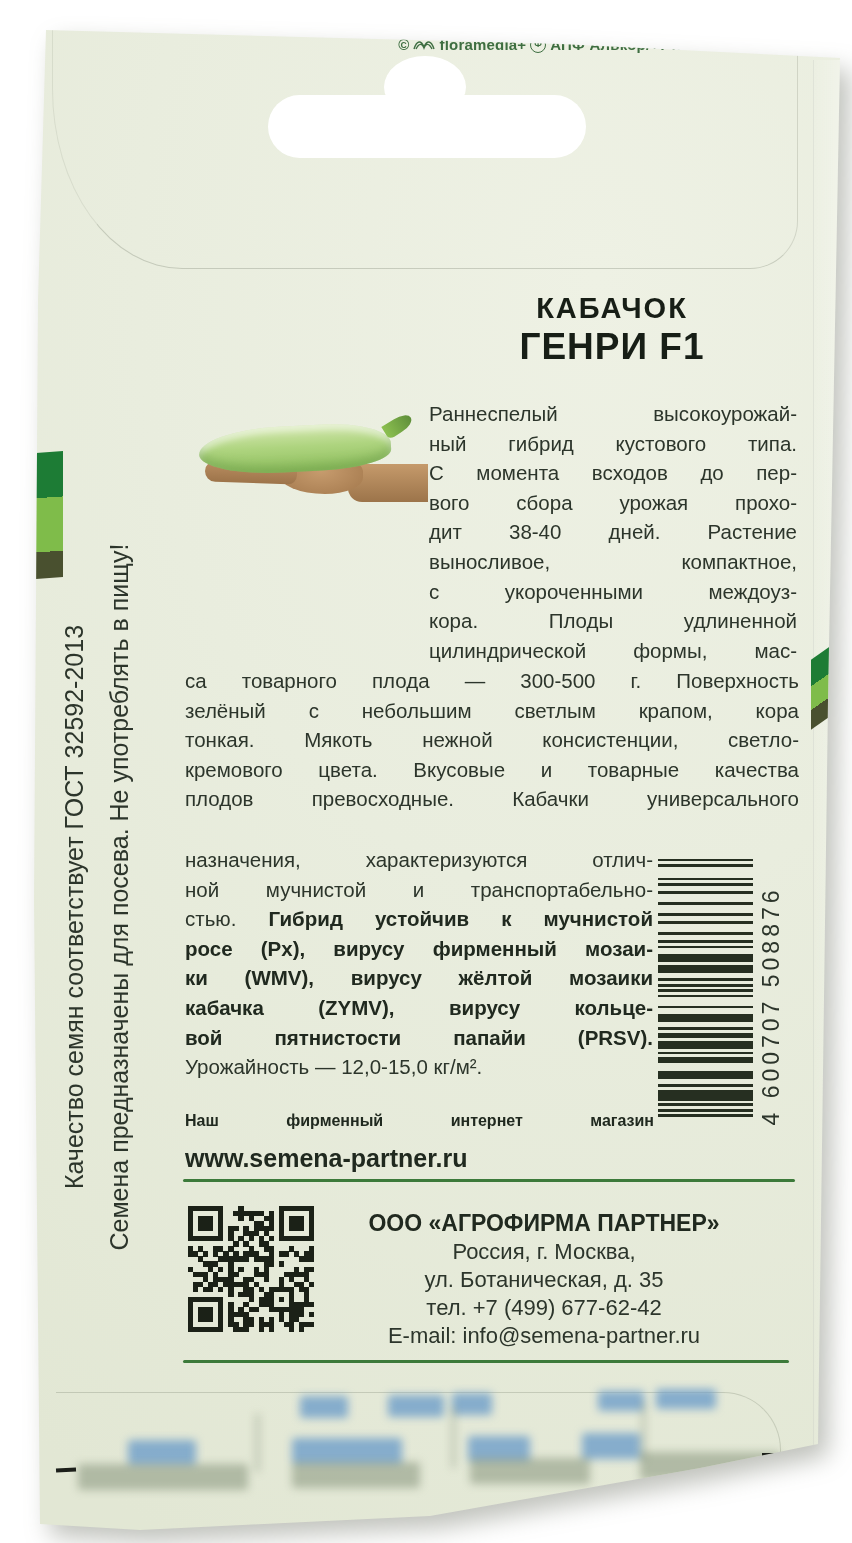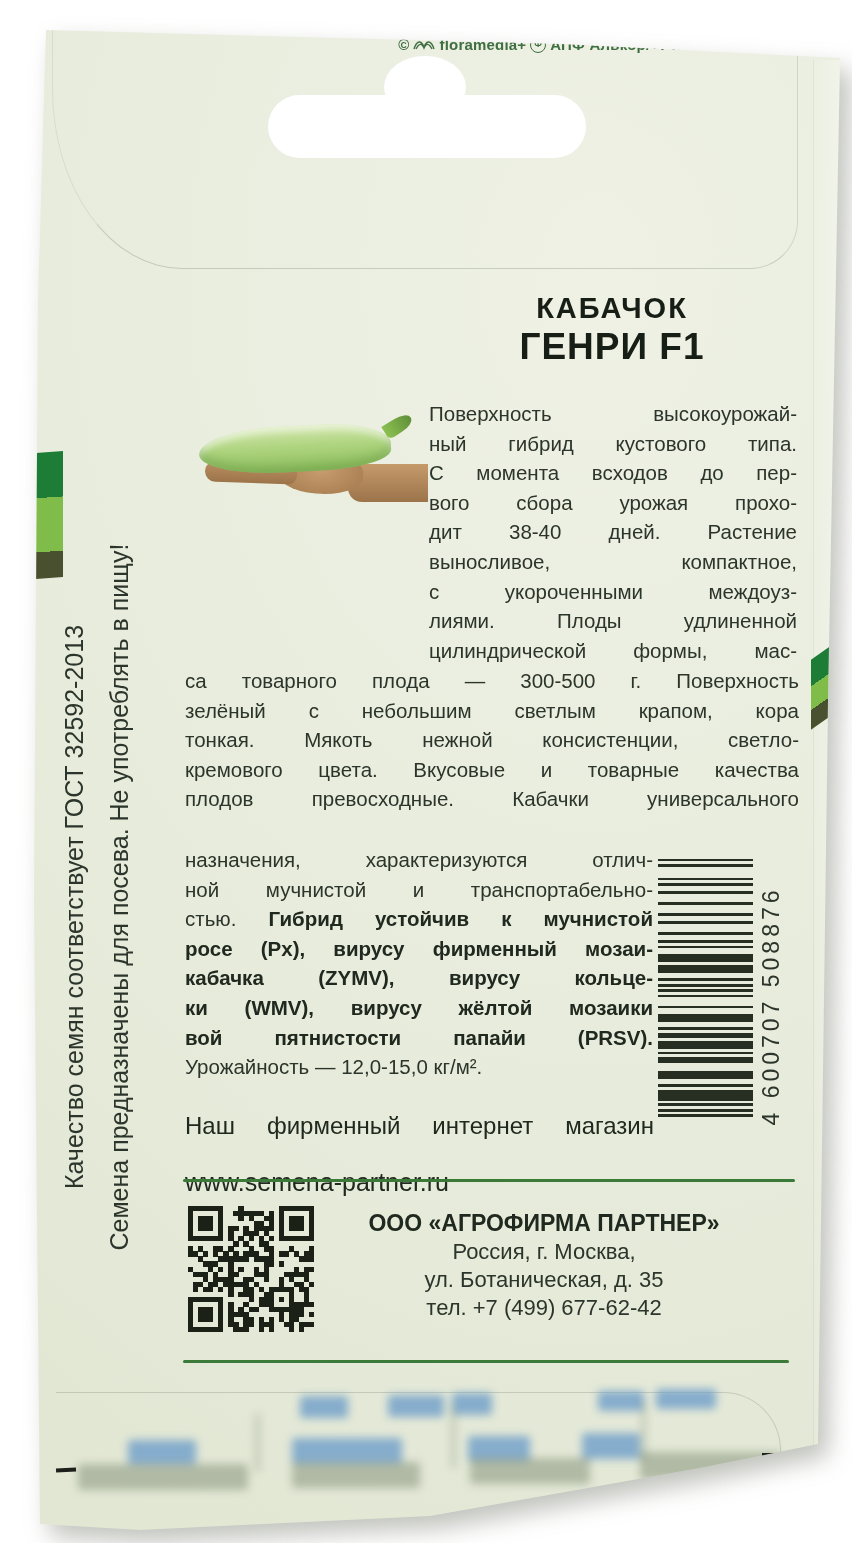--- a/index.html
+++ b/index.html
@@ -35,23 +35,23 @@
     font-size:29px;font-weight:bold;letter-spacing:2px;color:#171e16;}
   .title-var{position:absolute;left:428px;top:326px;width:368px;text-align:center;
     font-size:37px;font-weight:bold;letter-spacing:1px;color:#171e16;}
   
   .p1{position:absolute;left:429px;top:399px;width:368px;}
   .p2{position:absolute;left:185px;top:666px;width:614px;}
   .p3{position:absolute;left:185px;top:845px;width:468px;}
   .body-line{font-size:20.5px;line-height:29.6px;color:#2c352b;}
   .j{text-align:justify;text-align-last:justify;}
   .bold, b{font-weight:bold;color:#20291f;}
-  .shop1{position:absolute;left:185px;top:1112px;width:469px;font-size:24px;font-weight:normal;
+  .shop1{position:absolute;left:185px;top:1112px;width:469px;font-size:16px;font-weight:bold;
     color:#20291f;text-align:justify;text-align-last:justify;}
-  .shop2{position:absolute;left:185px;top:1144px;width:469px;font-size:25px;font-weight:normal;color:#20291f;margin-top:24px;}
+  .shop2{position:absolute;left:185px;top:1144px;width:469px;font-size:25px;font-weight:bold;color:#20291f;}
   
   .rule{position:absolute;height:3px;background:#3c7a3a;border-radius:2px;}
   #rule1{left:183px;top:1179px;width:612px;}
   #rule2{left:183px;top:1360px;width:606px;}
   
   #qr{position:absolute;left:188px;top:1206px;width:126px;height:126px;}
   .qm{position:absolute;background:#1b2117;}
   
   .company{position:absolute;left:361px;top:1209px;width:366px;text-align:center;color:#2c352b;}
   .company .name{font-size:23px;font-weight:bold;line-height:29px;color:#20291f;}
@@ -126,46 +126,46 @@
 
       <div class="photo">
         <div class="arm"></div>
         <div class="palm"></div>
         <div class="fingers"></div>
         <div class="zucchini"></div>
         <div class="stem"></div>
       </div>
 
       <div class="p1">
-        <div class="body-line j">Поверхность высокоурожай-</div>
+        <div class="body-line j">Раннеспелый высокоурожай-</div>
         <div class="body-line j">ный гибрид кустового типа.</div>
         <div class="body-line j">С момента всходов до пер-</div>
         <div class="body-line j">вого сбора урожая прохо-</div>
         <div class="body-line j">дит 38-40 дней. Растение</div>
         <div class="body-line j">выносливое, компактное,</div>
         <div class="body-line j">с укороченными междоуз-</div>
-        <div class="body-line j">лиями. Плоды удлиненной</div>
+        <div class="body-line j">кора. Плоды удлиненной</div>
         <div class="body-line j">цилиндрической формы, мас-</div>
       </div>
 
       <div class="p2">
         <div class="body-line j">са товарного плода — 300-500 г. Поверхность</div>
         <div class="body-line j">зелёный с небольшим светлым крапом, кора</div>
         <div class="body-line j">тонкая. Мякоть нежной консистенции, светло-</div>
         <div class="body-line j">кремового цвета. Вкусовые и товарные качества</div>
         <div class="body-line j">плодов превосходные. Кабачки универсального</div>
       </div>
 
       <div class="p3">
         <div class="body-line j">назначения, характеризуются отлич-</div>
         <div class="body-line j">ной мучнистой и транспортабельно-</div>
         <div class="body-line j"><span>стью. </span><b>Гибрид устойчив к мучнистой</b></div>
         <div class="body-line j bold">росе (Px), вирусу фирменный мозаи-</div>
+        <div class="body-line j bold">ки (WMV), вирусу жёлтой мозаики</div>
         <div class="body-line j bold">кабачка (ZYMV), вирусу кольце-</div>
-        <div class="body-line j bold">ки (WMV), вирусу жёлтой мозаики</div>
         <div class="body-line j bold">вой пятнистости папайи (PRSV).</div>
         <div class="body-line">Урожайность — 12,0-15,0 кг/м².</div>
       </div>
 
       <div class="shop1">Наш фирменный интернет магазин</div>
       <div class="shop2">www.semena-partner.ru</div>
 
       <div id="rule1" class="rule"></div>
 
       <div id="qr">
@@ -486,20 +486,21 @@
           <div class="qm" style="left: 80.6px; top: 121px; width: 5.3px; height: 5.3px;"></div>
           <div class="qm" style="left: 100.8px; top: 121px; width: 5.3px; height: 5.3px;"></div>
           <div class="qm" style="left: 110.9px; top: 121px; width: 5.3px; height: 5.3px;"></div>
         </div>
 
       <div class="company">
         <div class="name">ООО «АГРОФИРМА ПАРТНЕР»</div>
         <div class="cline">Россия, г. Москва,</div>
         <div class="cline">ул. Ботаническая, д. 35</div>
         <div class="cline">тел. +7 (499) 677-62-42</div>
+        <div class="cline">E-mail: info@semena-partner.ru</div>
       </div>
 
       <div id="rule2" class="rule"></div>
 
       <div id="bars">
           <div class="bcm on"></div>
           <div class="bcm"></div>
           <div class="bcm on"></div>
           <div class="bcm"></div>
           <div class="bcm on"></div>

